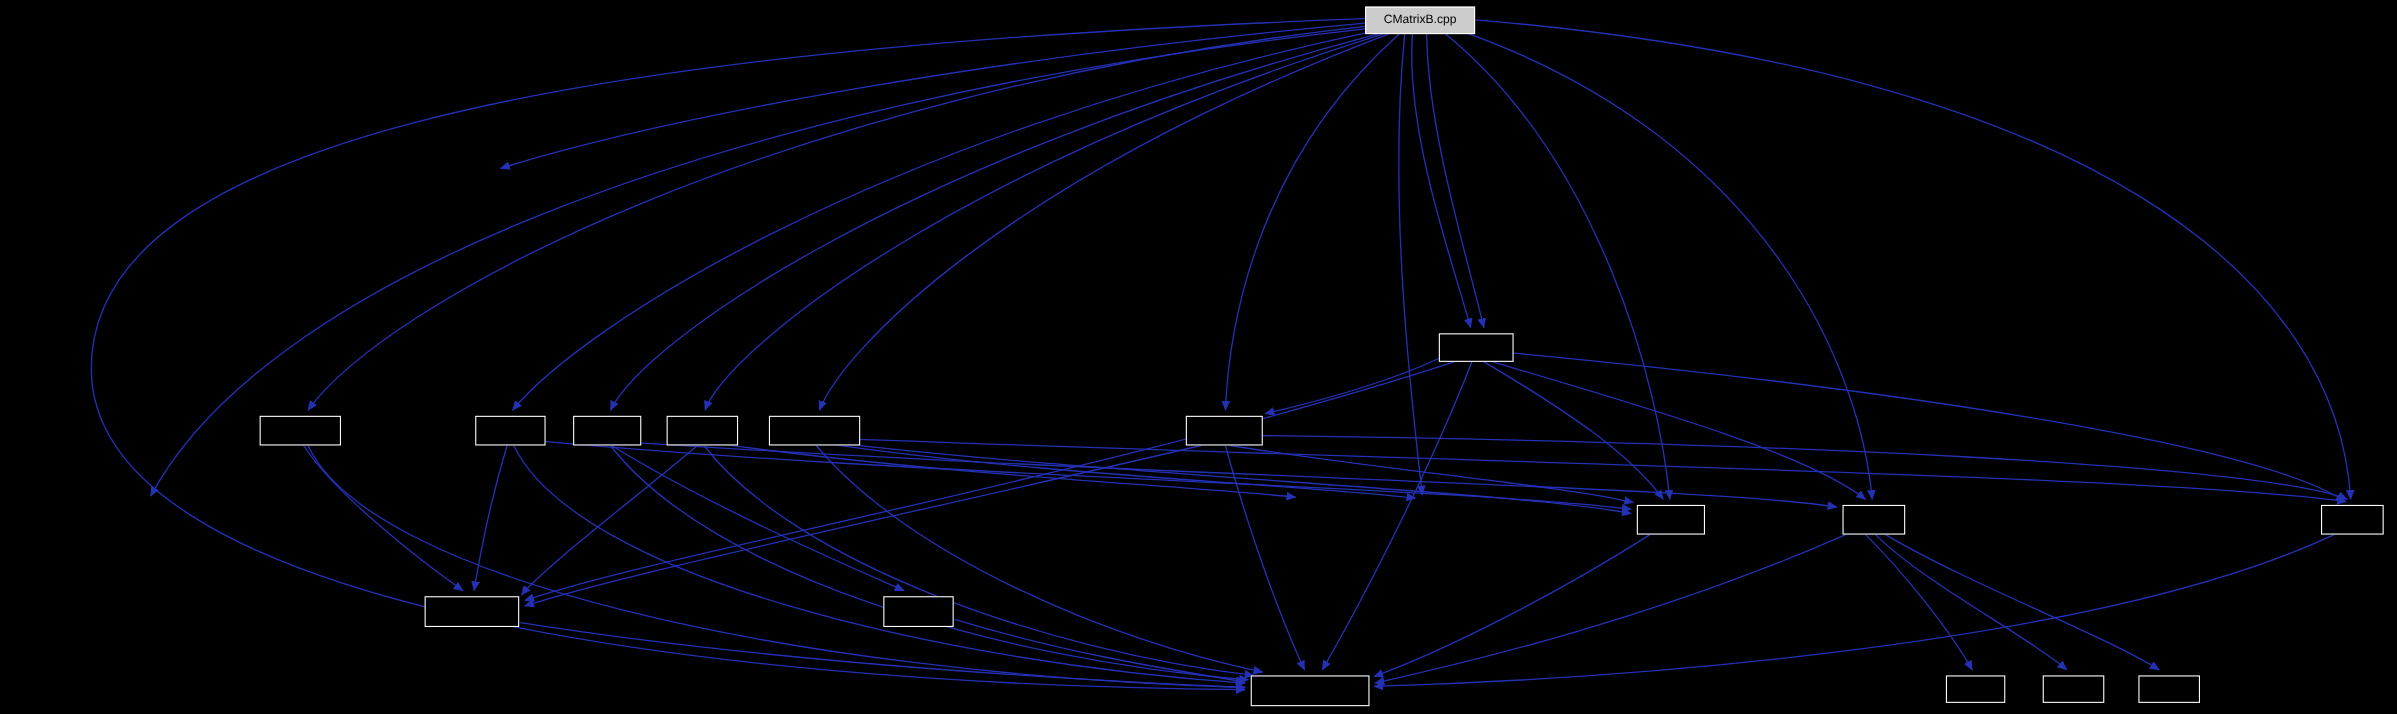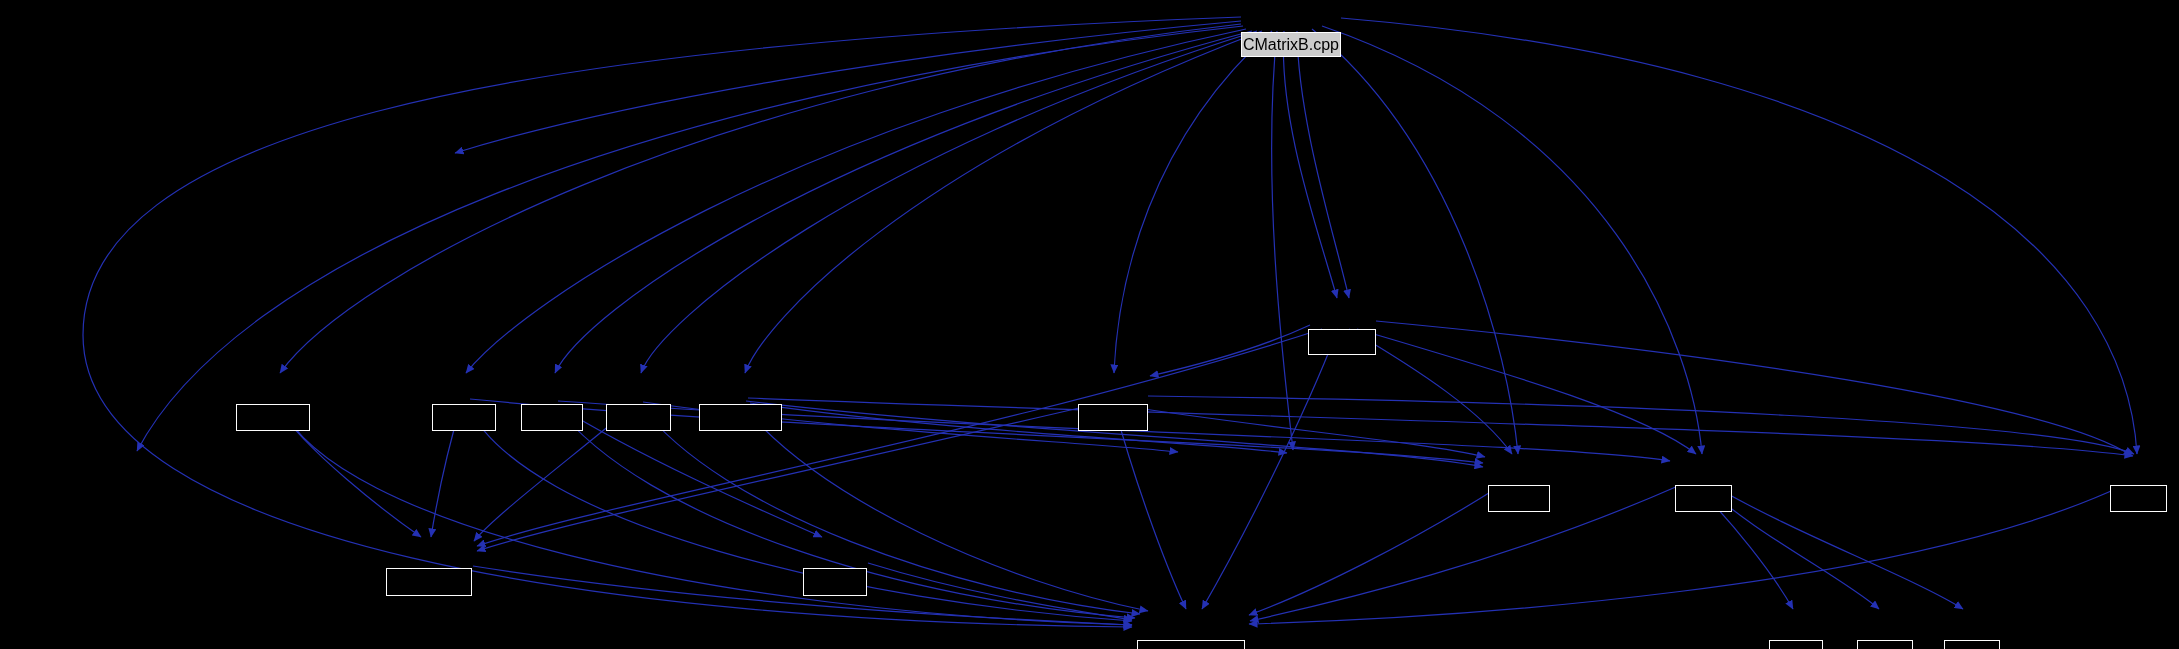--- a/index.html
+++ b/index.html
@@ -26,28 +26,27 @@
     fill: none;
     stroke: var(--edge-color, #2431b4);
     stroke-width: 1.2;
   }
   .node {
     position: absolute;
     box-sizing: border-box;
     border: 1px solid #fdfdfd;
     background: #000000;
     color: #ffffff;
-    font-size: 16px;
+    font-size: 11px;
     line-height: 1;
     display: flex;
     align-items: center;
     justify-content: center;
     white-space: nowrap;
     overflow: hidden;
-    margin-top: 26px;
   }
   .node.root {
     background: #cccccc;
     color: #000000;
     border-color: #ffffff;
   }
 </style>
 </head>
 <body>
 

